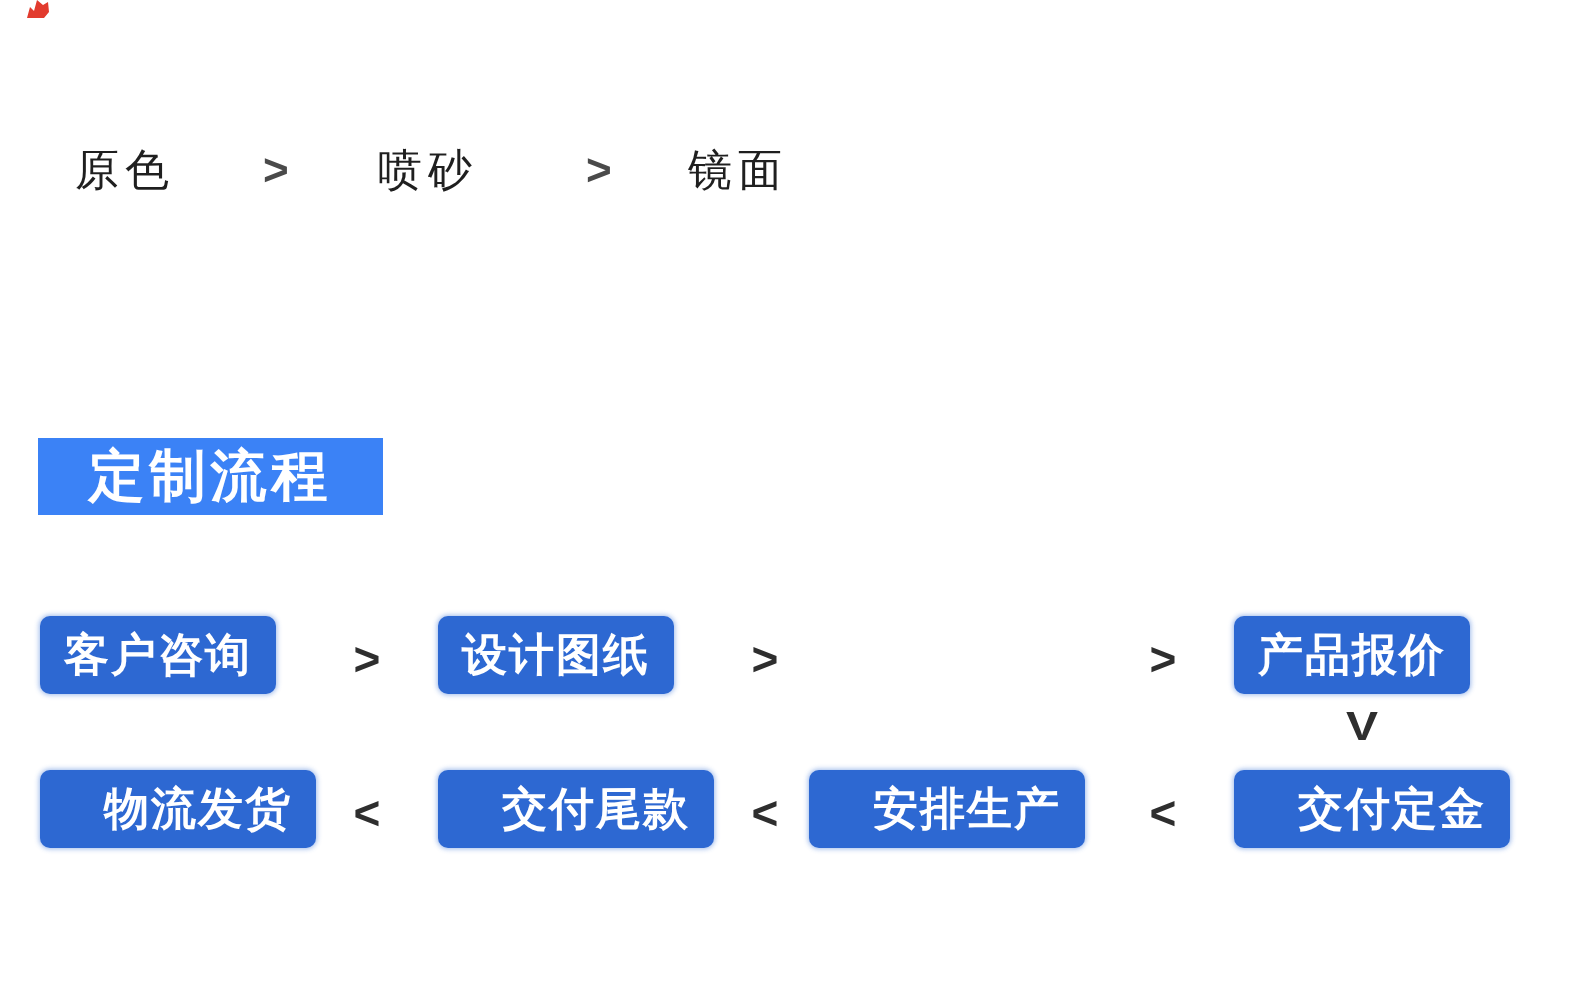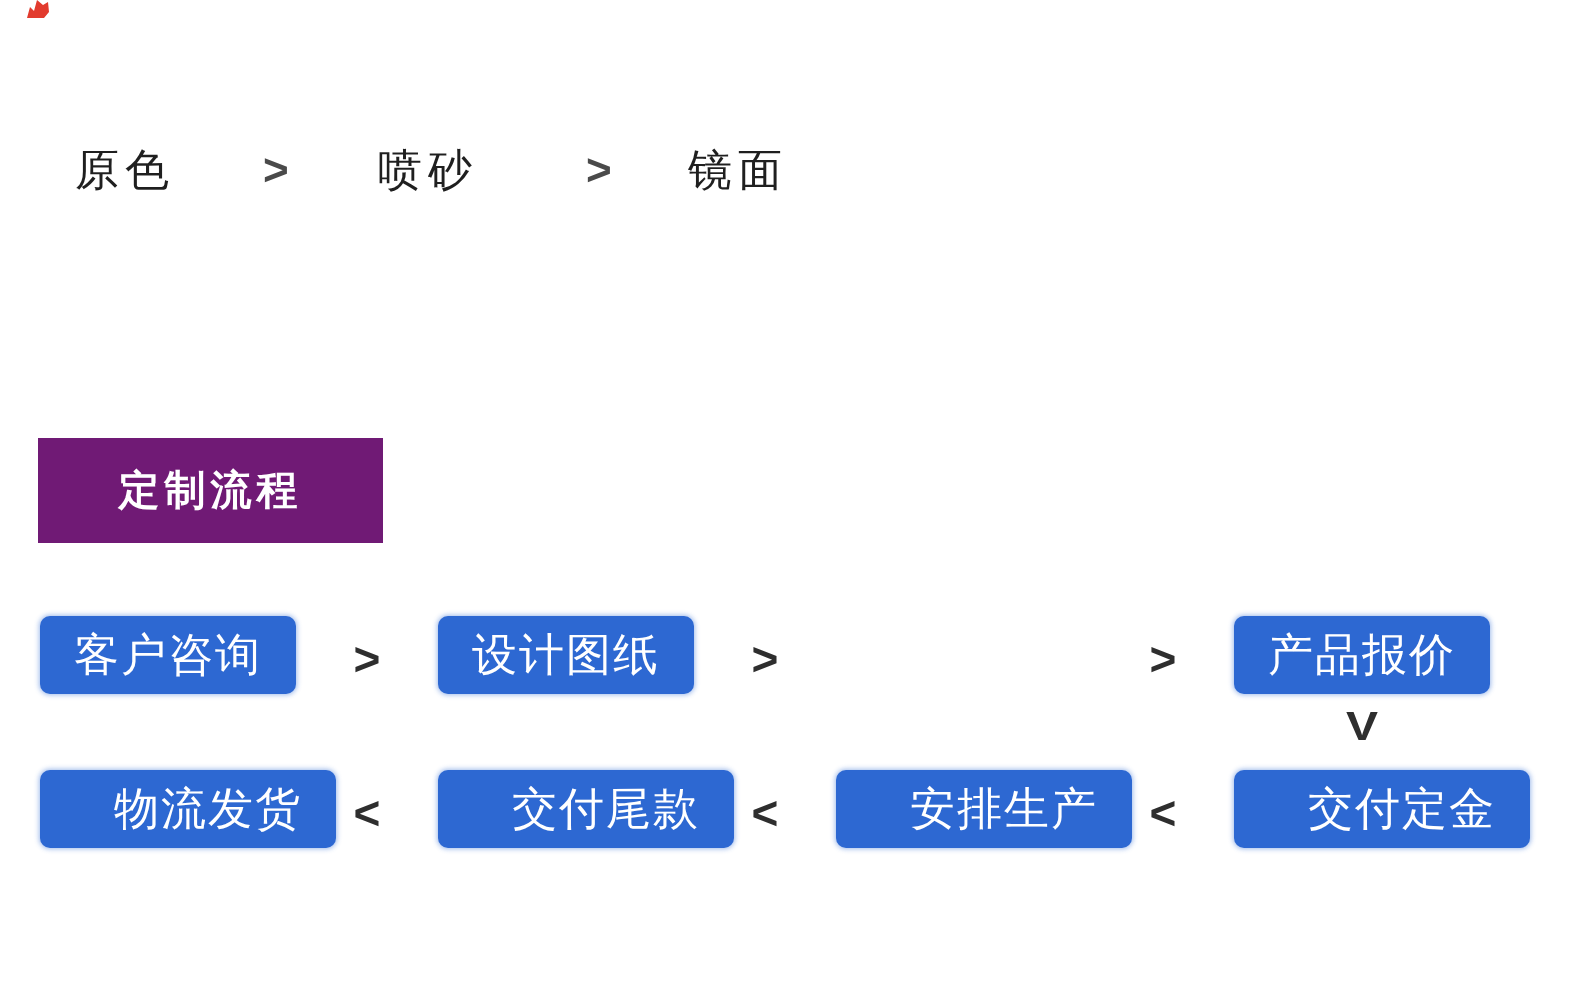--- a/index.html
+++ b/index.html
@@ -21,37 +21,37 @@
   }
   .finish-sep{
     position:absolute;top:146px;
     font-size:44px;line-height:48px;
     color:#4a4a4a;font-weight:700;
     filter:blur(0.4px);
   }
   
   .section-title{
     position:absolute;left:38px;top:438px;
-    width:345px;height:105px;
-    background:#701a75;
+    width:345px;height:77px;
+    background:#3b82f6;
     color:#ffffff;
     display:flex;align-items:center;justify-content:center;
-    font-size:41px;font-weight:800;letter-spacing:5px;
+    font-size:56px;font-weight:800;letter-spacing:5px;
     white-space:nowrap;
   }
   
   .flow-box{
     position:absolute;
-    width:256px;height:78px;
+    width:236px;height:78px;
     background:#2d68d2;
     border-radius:10px;
     box-shadow:0 0 5px 1px rgba(45,104,210,0.45);
     color:#ffffff;
     display:flex;align-items:center;justify-content:center;
-    font-size:45px;font-weight:400;letter-spacing:2px;
+    font-size:45px;font-weight:700;letter-spacing:2px;
     white-space:nowrap;
   }
   .row1{top:616px;}
   .row2{top:770px;padding-left:40px;}
   .flow-sep{
     position:absolute;width:60px;text-align:center;
     font-size:46px;line-height:46px;font-weight:700;color:#2e2e2e;
     filter:blur(0.3px);
   }
   .sep-row1{top:636px;}
@@ -86,17 +86,17 @@
   <div class="flow-sep sep-row1" style="left:735px">&gt;</div>
   <div class="flow-sep sep-row1" style="left:1133px">&gt;</div>
   <div class="flow-box row1" style="left:1234px">产品报价</div>
 
   <div class="down-arrow">V</div>
 
   <div class="flow-box row2" style="left:40px">物流发货</div>
   <div class="flow-sep sep-row2" style="left:337px">&lt;</div>
   <div class="flow-box row2" style="left:438px">交付尾款</div>
   <div class="flow-sep sep-row2" style="left:735px">&lt;</div>
-  <div class="flow-box row2" style="left:836px">安排生产</div>
+  <div class="flow-box row2" style="left:809px">安排生产</div>
   <div class="flow-sep sep-row2" style="left:1133px">&lt;</div>
   <div class="flow-box row2" style="left:1234px">交付定金</div>
 
 </div>
 
 </body></html>

